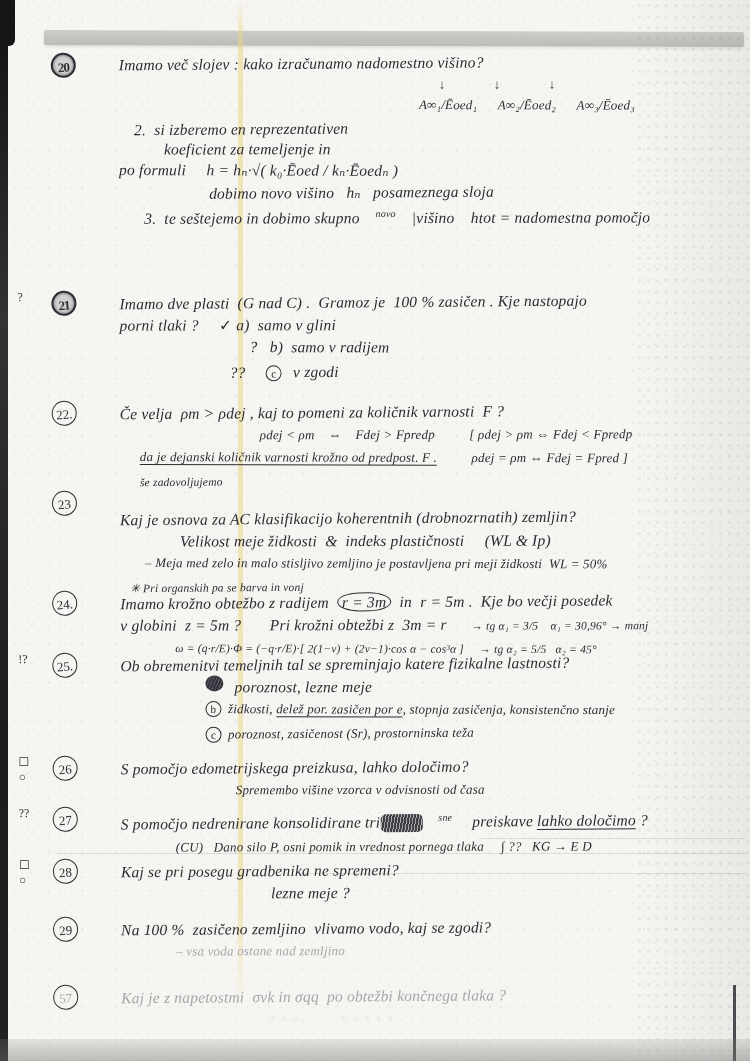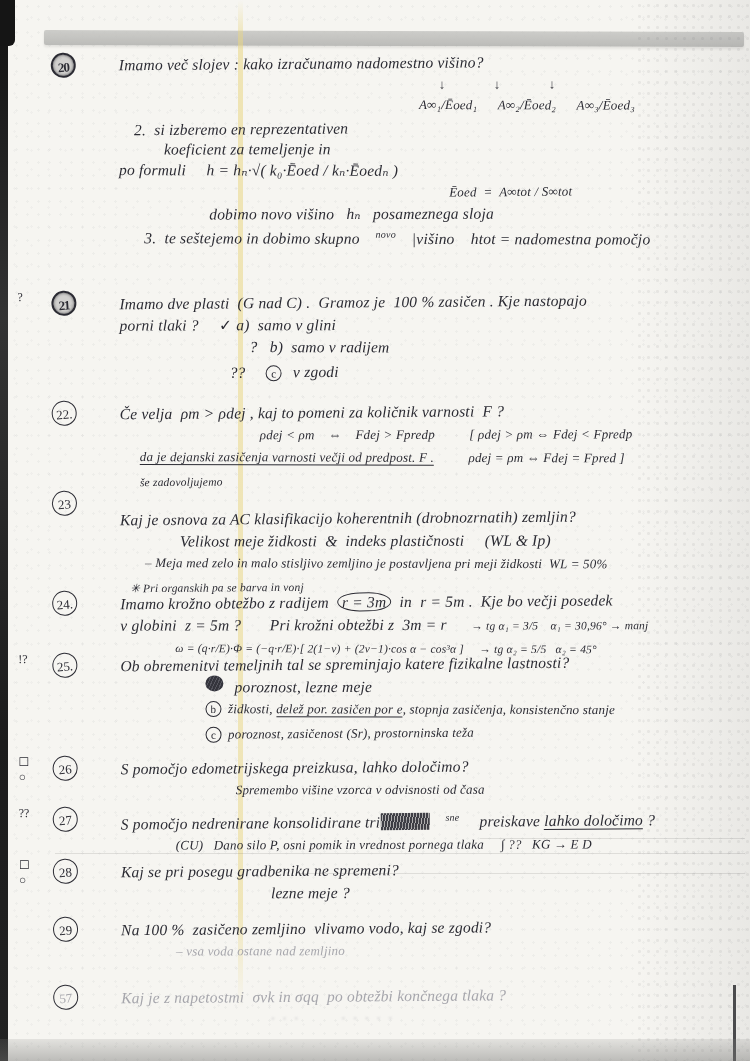--- a/index.html
+++ b/index.html
@@ -58,21 +58,21 @@
   .ul{border-bottom:1.3px solid currentColor;}
   .sup{font-size:10px;vertical-align:super;margin:0 16px;}
   .chk{font-style:normal;}
   .circ{display:inline-block;width:16px;height:16px;border:1.2px solid currentColor;
     border-radius:50%;text-align:center;line-height:15px;font-size:11px;font-style:normal;
     box-sizing:border-box;margin-right:3px;}
   .blot{display:inline-block;width:18px;height:16px;border-radius:50%;
     background:repeating-linear-gradient(115deg,#34343c 0 2px,#55555e 2px 3px);
     color:transparent;margin-right:3px;}
   .scrib{background:repeating-linear-gradient(100deg,rgba(43,43,51,.9) 0 2px,rgba(43,43,51,.35) 2px 3px);
-    color:rgba(43,43,51,.25);border-radius:0;padding:0 10px;}
+    color:rgba(43,43,51,.25);border-radius:5px;padding:0 2px;font-family:Liberation Mono, monospace;}
   .oval{border:1.2px solid currentColor;border-radius:50% / 60%;padding:0 4px;}
 </style>
 </head>
 <body>
 
 <div class="scan">
   <div class="left-strip"></div>
   <div class="left-notch"></div>
   <div class="top-band"></div>
   <div class="fold-line"></div>
@@ -85,21 +85,20 @@
   <div class="questions-layer">
       <div class="q tight" style="top: 52px;">
         <span class="num scr">20</span>
         <div class="lines">
           <div class="line"><span>Imamo več slojev : kako izračunamo nadomestno višino?</span></div>
           <div class="line sm" style="margin-left: 320px;"><span>↓              ↓              ↓</span></div>
           <div class="line sm" style="margin-left: 300px;"><span>A∞₁/Ēoed₁      A∞₂/Ēoed₂      A∞₃/Ēoed₃</span></div>
           <div class="line" style="margin-left: 15px;"><span>2.  si izberemo en reprezentativen</span></div>
           <div class="line" style="margin-left: 45px;"><span>koeficient za temeljenje in</span></div>
           <div class="line"><span>po formuli     h = hₙ·√( k₀·Ēoed / kₙ·Ēoedₙ )</span></div>
-          <div class="line sm" style="margin-left: 330px;"><span>Ēoed  =  A∞tot / S∞tot</span></div>
           <div class="line" style="margin-left: 90px;"><span>dobimo novo višino   hₙ   posameznega sloja</span></div>
           <div class="line" style="margin-left: 25px;"><span>3.  te seštejemo in dobimo skupno</span><span class="sup">novo</span><span>|višino    htot = nadomestna pomočjo</span></div>
         </div>
       </div>
       <div class="q" style="top: 290px;">
         <div class="marks">
           <span>?</span>
         </div>
         <span class="num scr">21</span>
         <div class="lines">
@@ -107,21 +106,21 @@
           <div class="line"><span>porni tlaki ?     </span><span class="chk">✓</span><span> a)  samo v glini</span></div>
           <div class="line" style="margin-left: 130px;"><span>?   b)  samo v radijem</span></div>
           <div class="line" style="margin-left: 110px;"><span>??     </span><span class="circ">c</span><span>  v zgodi</span></div>
         </div>
       </div>
       <div class="q" style="top: 400px;">
         <span class="num">22.</span>
         <div class="lines">
           <div class="line"><span>Če velja  ρm &gt; ρdej , kaj to pomeni za količnik varnosti  F ?</span></div>
           <div class="line sm" style="margin-left: 140px;"><span>ρdej &lt; ρm    ⇔    Fdej &gt; Fpredp          [ ρdej &gt; ρm ⇔ Fdej &lt; Fpredp</span></div>
-          <div class="line sm" style="margin-left: 20px;"><span class="ul">da je dejanski zasičenja varnosti večji od predpost. F .</span><span>          ρdej = ρm ⇔ Fdej = Fpred ]</span></div>
+          <div class="line sm" style="margin-left: 20px;"><span class="ul">da je dejanski količnik varnosti krožno od predpost. F .</span><span>          ρdej = ρm ⇔ Fdej = Fpred ]</span></div>
           <div class="line xs" style="margin-left: 20px;"><span>še zadovoljujemo</span></div>
         </div>
       </div>
       <div class="q" style="top: 490px;">
         <span class="num">23</span>
         <div class="lines">
           <div class="line gap"><span>Kaj je osnova za AC klasifikacijo koherentnih (drobnozrnatih) zemljin?</span></div>
           <div class="line" style="margin-left: 60px;"><span>Velikost meje židkosti  &amp;  indeks plastičnosti     (WL &amp; Ip)</span></div>
           <div class="line sm" style="margin-left: 25px;"><span>– Meja med zelo in malo stisljivo zemljino je postavljena pri meji židkosti  WL = 50%</span></div>
           <div class="line xs" style="margin-left: 10px;"><span>✳ Pri organskih pa se barva in vonj</span></div>

